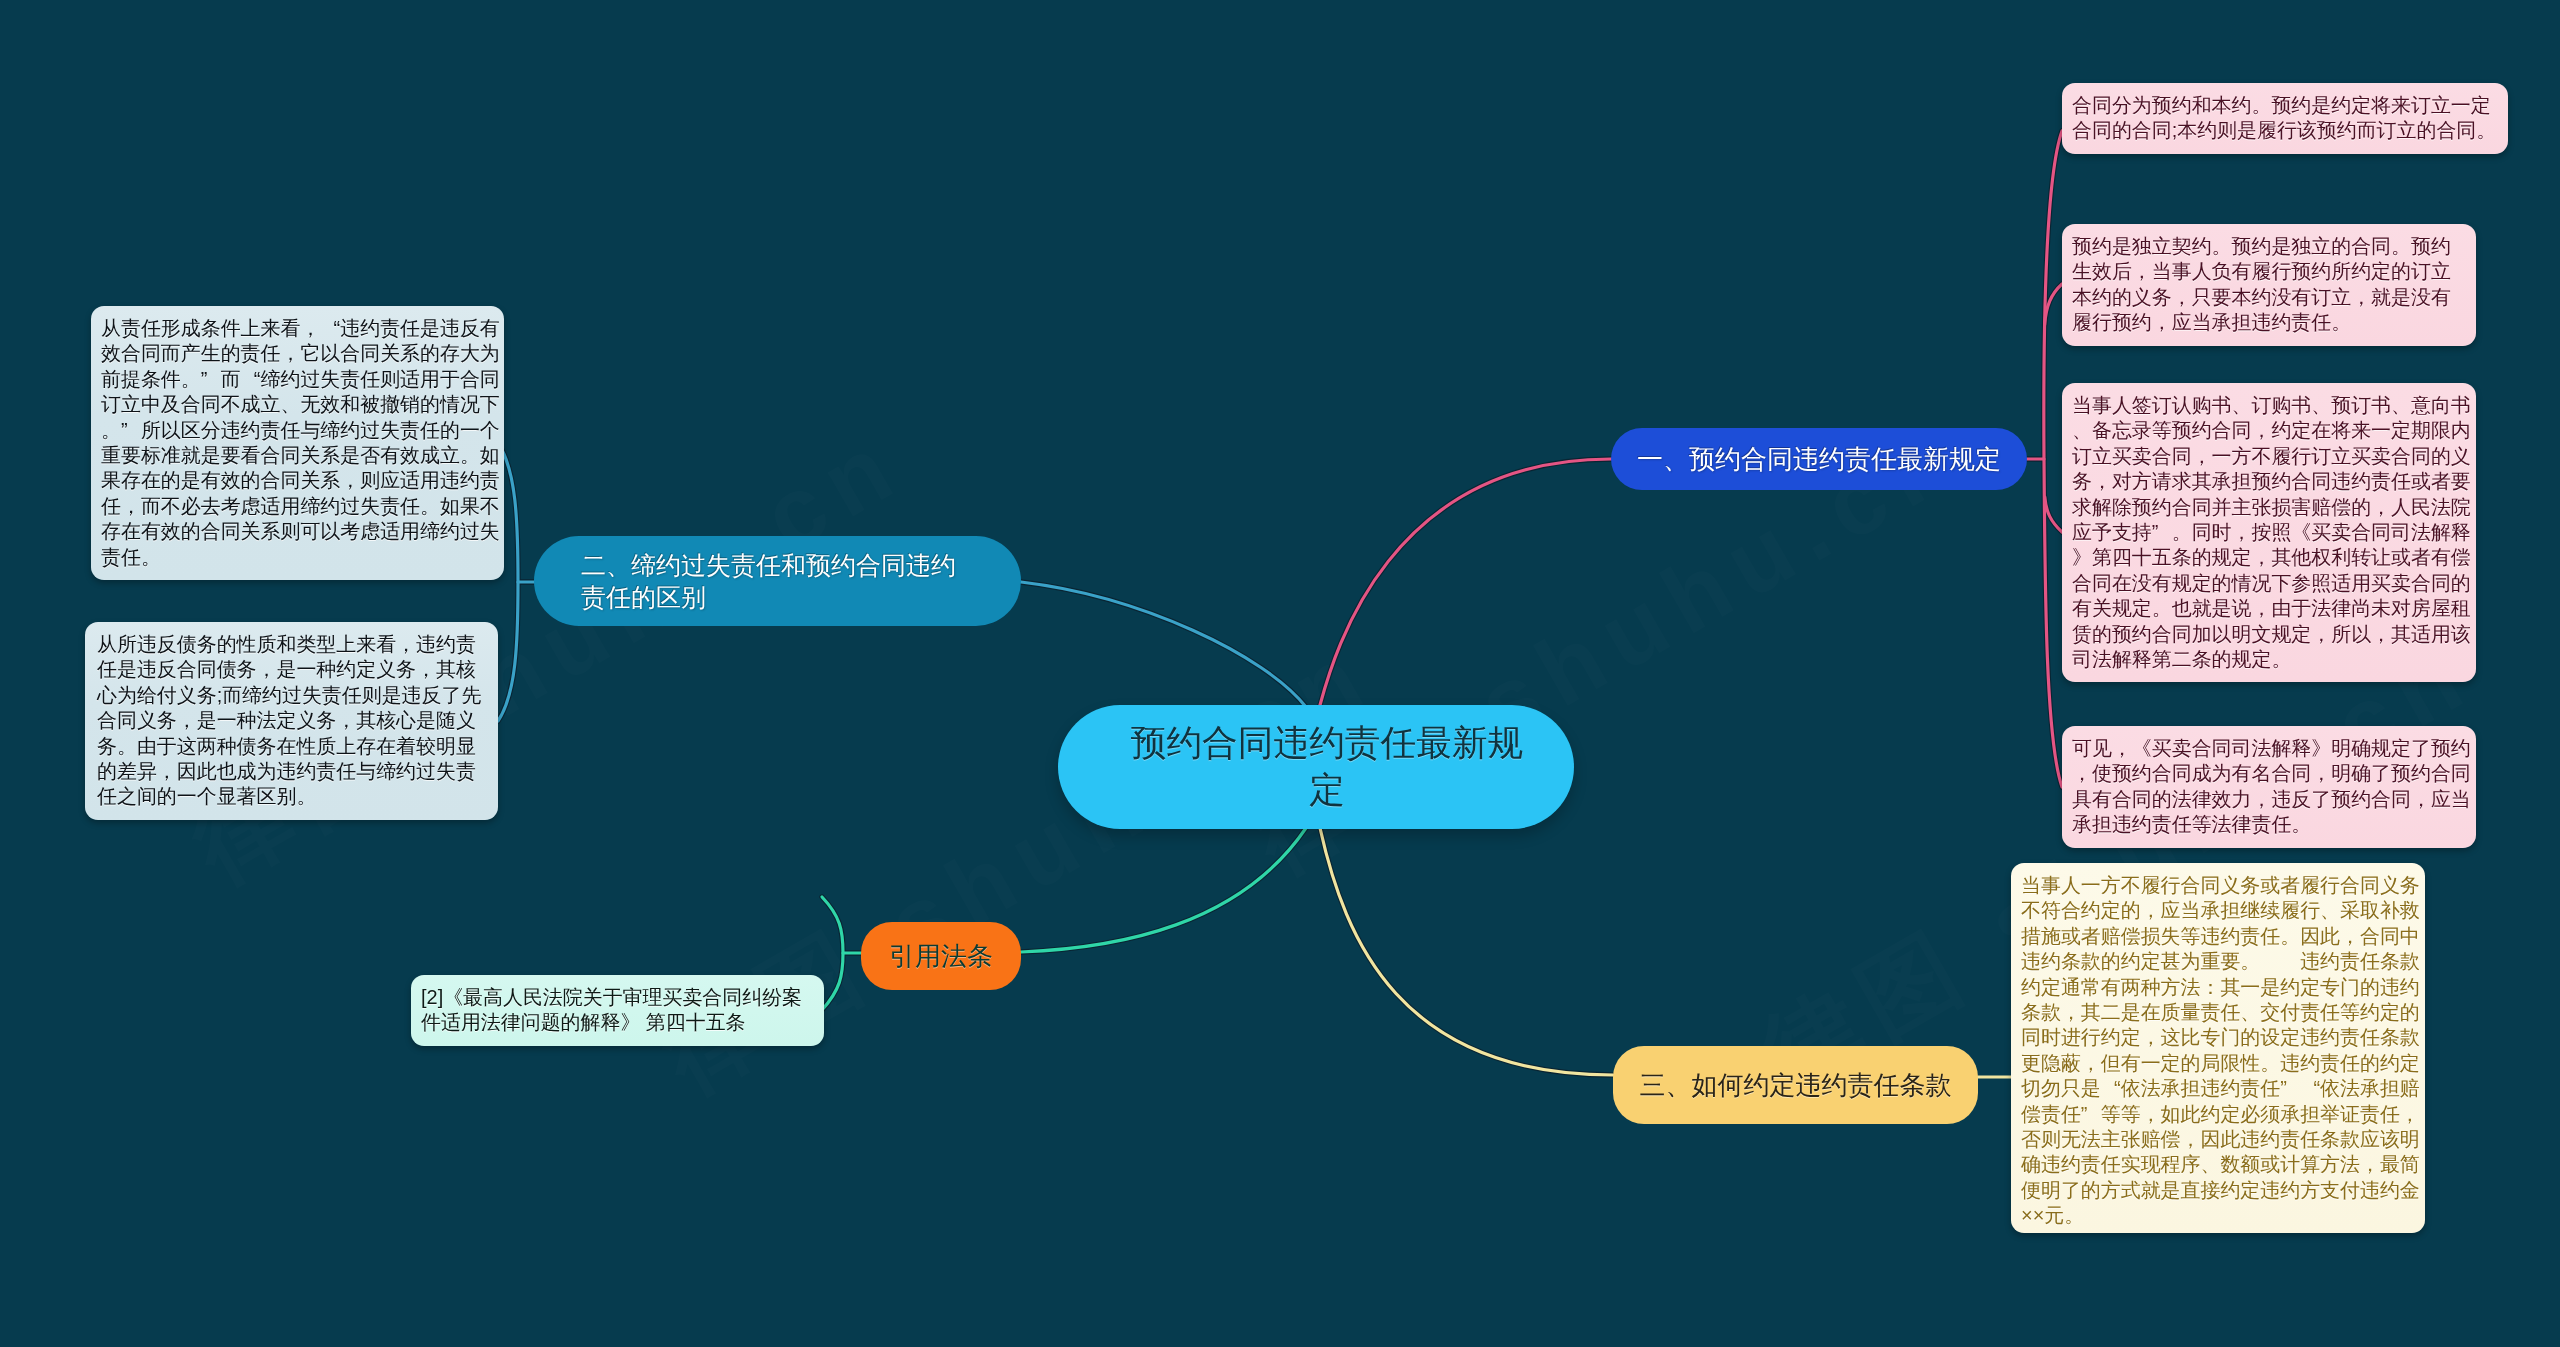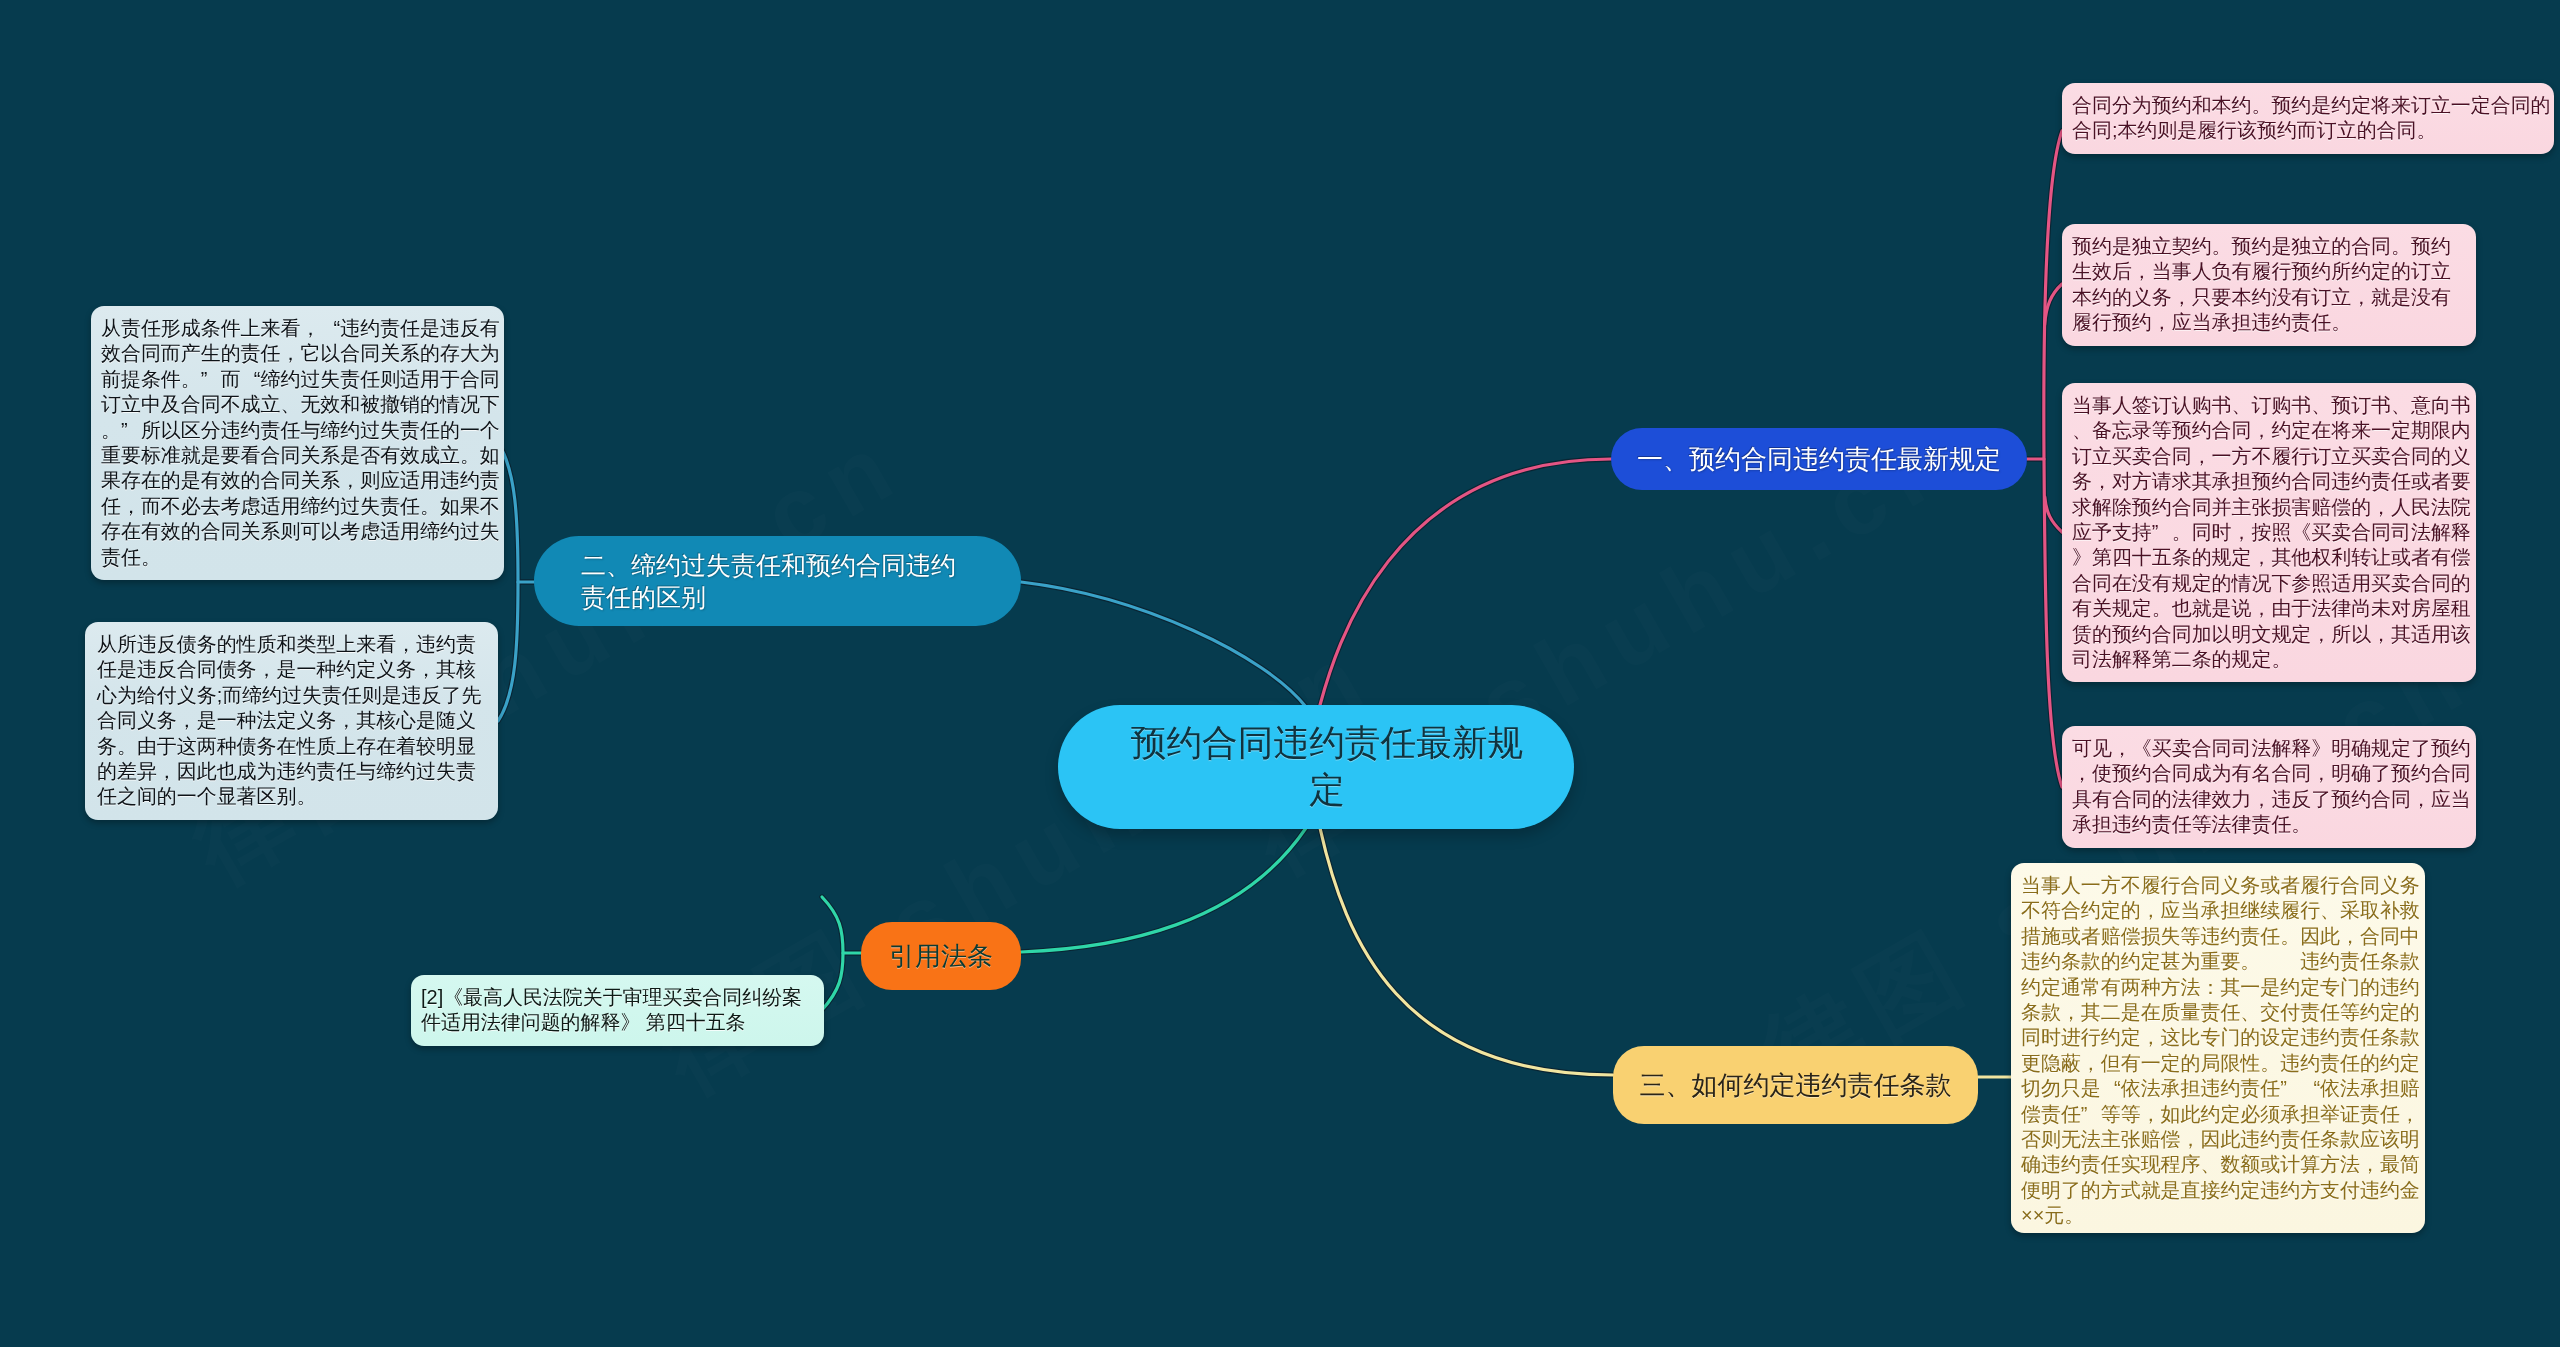--- a/index.html
+++ b/index.html
@@ -36,21 +36,21 @@
   .card .t{display:block;line-break:anywhere;word-break:break-all;}
   .c-blue{background:linear-gradient(180deg,#DCEAEF 0%,#D4E5EB 40%,#D2E4EA 100%);color:#0E1318;box-shadow:0 3px 6px rgba(0,0,0,.30);}
   .c-pink{background:linear-gradient(180deg,#FBDCE4 0%,#FAD7E0 100%);color:#4A1024;box-shadow:0 3px 6px rgba(0,0,0,.30);}
   .c-green{background:linear-gradient(180deg,#D5F8F0 0%,#CDF6EC 100%);color:#0E1A16;box-shadow:0 3px 6px rgba(0,0,0,.30);}
   .c-yellow{background:linear-gradient(180deg,#FDFAE9 0%,#FBF6E0 100%);color:#8A6D1A;box-shadow:0 3px 6px rgba(0,0,0,.30);}
   .card .t{font-size:19.95px;line-height:25.4px;}
   #L1{left:85px;top:306px;width:413px;padding:10px 3px 10px 10px;margin-left:6px;}
   #L2{left:85px;top:622px;width:413px;padding:10px 3px 10px 12px;}
   #G1{left:411px;top:862px;width:413px;padding:10px 3px 10px 10px;}
   #G2{left:411px;top:975px;width:413px;padding:10px 3px 10px 10px;}
-  #P1{left:2062px;top:83px;width:492px;padding:10px 3px 10px 10px;}
+  #P1{left:2062px;top:83px;width:446px;padding:10px 3px 10px 10px;}
   #P2{left:2062px;top:224px;width:414px;padding:10px 9px 10px 10px;}
   #P3{left:2062px;top:383px;width:414px;padding:10px 3px 10px 10px;}
   #P4{left:2062px;top:726px;width:414px;padding:10px 3px 10px 10px;}
   #Y1{left:2011px;top:863px;width:414px;padding:10px 3px 4px 10px;}
   .fwL{display:inline-block;width:1em;text-align:right;}
   .fwR{display:inline-block;width:1em;text-align:left;}
   
   #root .t{text-shadow:0 1px 0 rgba(255,255,255,.35);}
   #b1 .t,#b2 .t{text-shadow:-0.8px -0.8px 0 rgba(0,0,0,.30), 1px 1px 2px rgba(0,0,0,.22);}
   #b3 .t,#b4 .t{text-shadow:0 1px 0 rgba(255,255,255,.45);}

